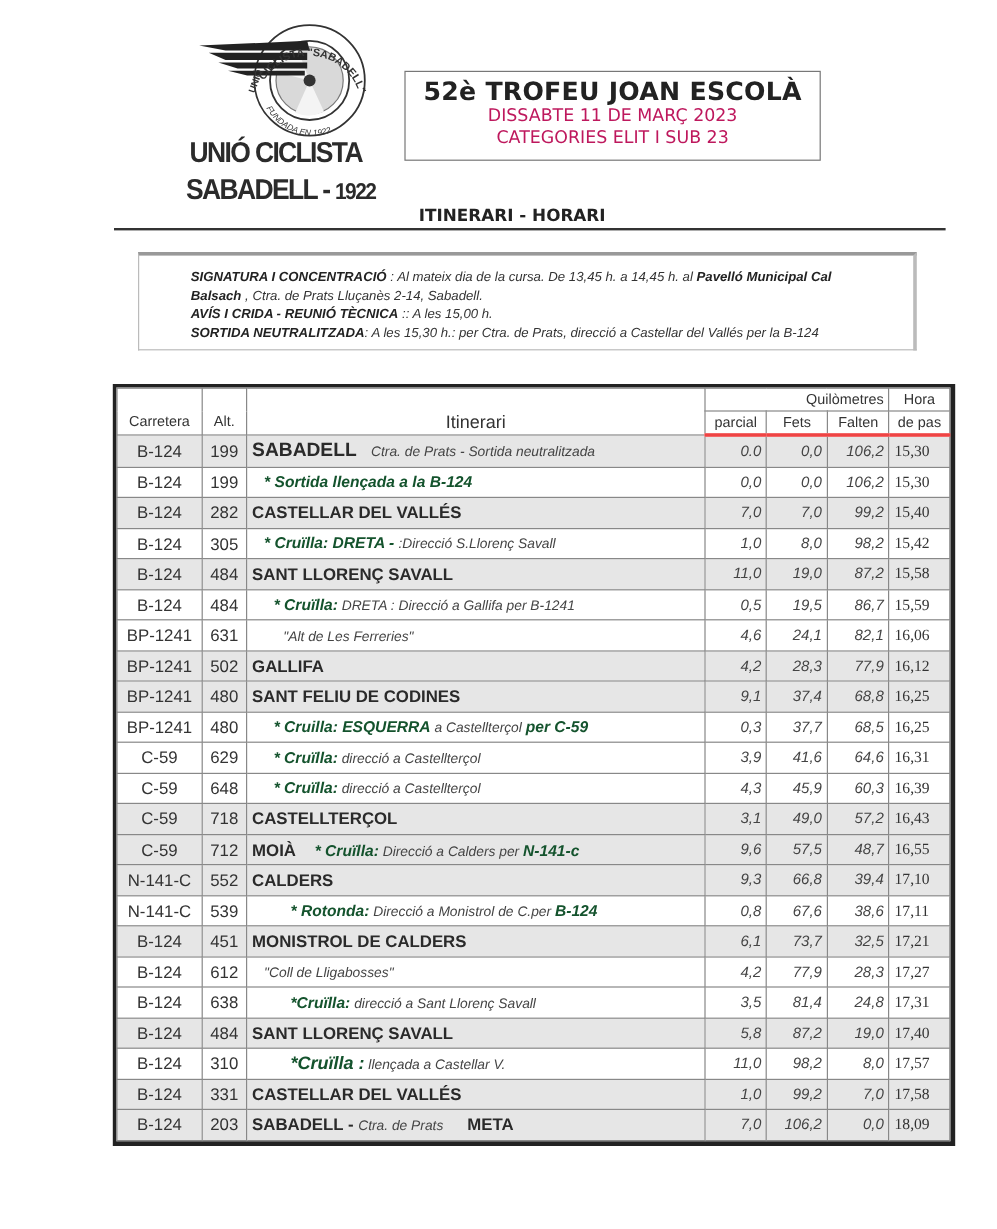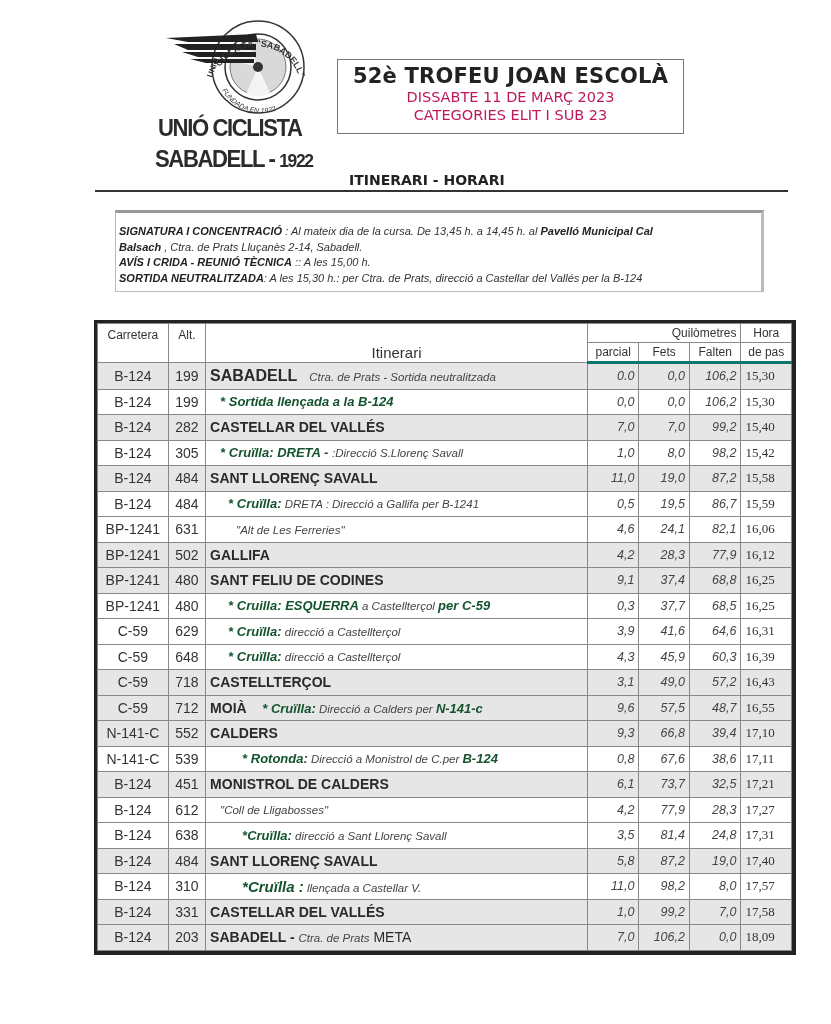--- a/index.html
+++ b/index.html
@@ -15,52 +15,52 @@
   
   .title-box { position:absolute; left:337px; top:59px; width:345px; height:73px; border:1px solid #777; text-align:center; }
   .title-main { font-family:"DejaVu Sans", sans-serif; font-weight:bold; font-size:21px; margin-top:4px; color:#222; letter-spacing:0.2px; }
   .title-sub { font-family:"DejaVu Sans", sans-serif; font-size:14.5px; line-height:18px; color:#be185d; }
 
   .section-title { position:absolute; left:349px; top:172px; font-family:"DejaVu Sans", sans-serif; font-weight:bold; font-size:14px; color:#222; }
   .section-rule { position:absolute; left:95px; top:190px; width:693px; height:2px; background:#333; }
 
   
   .info-box { position:absolute; left:115px; top:210px; width:642px; height:78px; border:1px solid #bbb; border-top:3px solid #999; border-right:3px solid #bbb; padding:0 0 0 3px; font-size:11px; font-style:italic; line-height:15.5px; color:#333; }
-  .info-box .p { white-space:nowrap; }
+  .info-box .p { white-space:nowrap;margin-left:40px; }
   .info-box .first { margin-top:11px; }
   .info-box b { font-weight:bold; color:#222; }
 
   
   .tbl-wrap { position:absolute; left:94px; top:320px; width:695px; border:3px solid #222; border-right-width:4px; border-bottom-width:4px; }
   table { border-collapse:collapse; width:100%; table-layout:fixed; font-size:13px; }
   col.c-car { width:70px; } col.c-alt { width:37px; } col.c-it { width:378px; }
   col.c-par { width:51px; } col.c-fet { width:50px; } col.c-fal { width:51px; } col.c-hor { width:50px; }
   th, td { border:1px solid #888; padding:0 4px; height:24.5px; white-space:nowrap; overflow:hidden; }
   thead th { font-weight:normal; color:#333; font-size:12px; transform-origin:center; }
   thead tr.h1 th { height:18px; }
-  thead tr.h2 th { height:18px; border-bottom:3px solid #0f766e; }
-  .th-car, .th-alt { vertical-align:bottom; text-align:center; padding-bottom:20px; }
+  thead tr.h2 th { height:18px; border-bottom:3px solid #ef4444; }
+  .th-car, .th-alt { vertical-align:bottom; text-align:center; padding-bottom:4px; }
   .th-it { font-size:15px !important; vertical-align:bottom; padding-bottom:1px; }
   .th-group { text-align:right; border-bottom:1px solid #888; }
   tbody tr.shade td { background:#e6e6e6; }
   tbody tr td { background:#ffffff; }
   td.car, td.alt { text-align:center; color:#333; font-size:14px; }
   td.num { text-align:right; font-style:italic; color:#444; font-size:12.5px; }
   td.hora { text-align:left; color:#333; font-size:13px;font-family:Liberation Serif, serif; }
   td.it { color:#333; }
   .town { font-weight:bold; font-size:14px; color:#2a2a2a; }
   .town-big { font-size:16px; }
   .note { font-style:italic; font-size:11.5px; color:#444; }
   .bi { font-weight:bold; font-style:italic; color:#14532d; }
   .ind1 { padding-left:14px; }
   .ind2 { padding-left:22px; }
   .ind3 { padding-left:36px; }
   .ind4 { padding-left:30px; }
   .gap { display:inline-block; width:12px; }
-  .meta { font-weight:normal; font-size:14px; margin-left:4px; color:#2a2a2a; }
+  .meta { font-weight:bold; font-size:14px; margin-left:20px; color:#2a2a2a; }
   .cruilla-big { font-size:15px; }
 </style>
 </head>
 <body>
 
 <div class="logo">
   <svg width="160" height="95" viewBox="0 0 160 95">
     <defs>
       <path id="ringTop" d="M 62 47 A 44 44 0 0 1 142 60"></path>
       <path id="ringBottom" d="M 64 70 A 44 44 0 0 0 134 80"></path>

